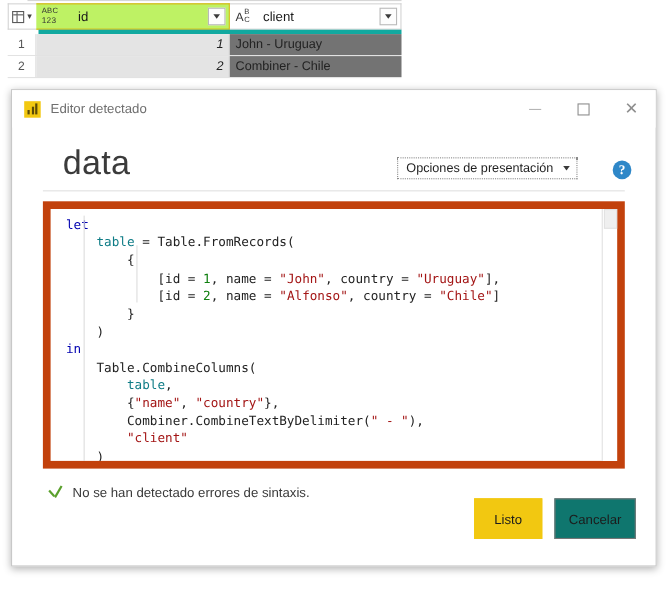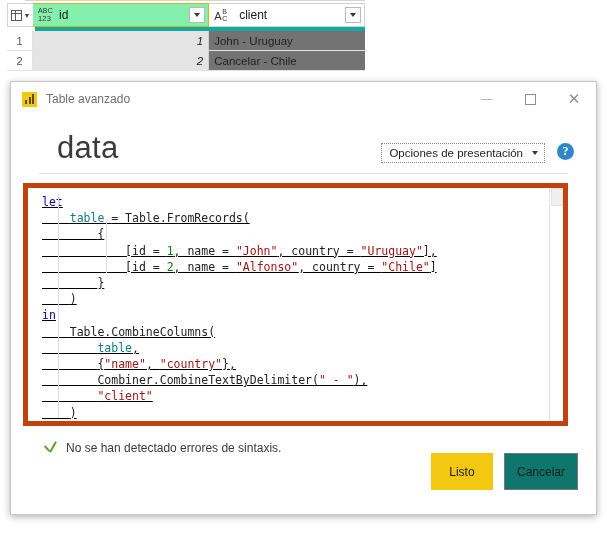--- a/index.html
+++ b/index.html
@@ -39,21 +39,21 @@
   .hdr-corner .tblglyph span:nth-child(4) { border-right: none; }
   .hdr-corner .tblglyph span:nth-child(3),
   .hdr-corner .tblglyph span:nth-child(4) { border-bottom: none; }
   .hdr-corner .caret { font-size: 7px; color: #444; line-height: 1; margin-left: 1px; }
 
   .hdr-cell {
     position: relative; display: flex; align-items: center;
     border: 1px solid #d4d4d4; border-left: none;
     padding-left: 5px; font-size: 12px; color: #1a1a1a;
   }
-  .hdr-cell.gold { width: 190px; background: #86efac; border-color: #d8b40f; }
+  .hdr-cell.gold { width: 190px; background: #bef264; border-color: #d8b40f; gap: 12px; }
   .hdr-cell.plain { width: 168px; background: #ffffff; }
   .typeicon {
     display: inline-flex; flex-direction: column; line-height: 1;
     font-family: "Liberation Sans", sans-serif; color: #333; margin-right: 6px;
   }
   .typeicon .l1 { font-size: 7px; letter-spacing: .2px; }
   .typeicon .l2 { font-size: 7.5px; letter-spacing: .2px; margin-top: 1px; }
   .typeicon-abc { position: relative; width: 20px; height: 14px; margin-right: 5px; color: #333; }
   .typeicon-abc .a { position: absolute; left: 0; top: 2px; font-size: 11px; }
   .typeicon-abc .b { position: absolute; left: 8px; top: 0px; font-size: 7px; }
@@ -115,41 +115,41 @@
     justify-content: center; color: #9b9b9b;
   }
   .wc .minline { width: 11px; height: 1px; background: #b5b5b5; }
   .wc .maxbox { width: 11px; height: 11px; border: 1px solid #8e8e8e; }
   .wc .xg { font-size: 15px; line-height: 1; color: #8e8e8e; font-family: "DejaVu Sans", sans-serif; }
 
   .dlg-headrow {
     display: flex; align-items: flex-end; padding: 16px 22px 10px 30px; margin-left: 16px;
   }
   .dlg-title { font-size: 31px; color: #3b3b3b; font-weight: 300; letter-spacing: .3px; line-height: 1; }
-  .headright { margin-left: auto; display: flex; align-items: flex-start; gap: 12px; }
+  .headright { margin-left: auto; display: flex; align-items: flex-end; gap: 32px; }
   .pres-dd {
     border: 1px dotted #8a8a8a; padding: 3px 6px 3px 7px;
     display: flex; align-items: center; gap: 9px;
     font-size: 11.5px; color: #1f1f1f; background: #ffffff;
   }
   .pres-dd .ddcaret {
     width: 0; height: 0; border-left: 3.5px solid transparent;
     border-right: 3.5px solid transparent; border-top: 4px solid #3a3a3a;
   }
   .helpicon {
     width: 17px; height: 17px; border-radius: 50%; background: #2e87c8;
     color: #ffffff; font-size: 12px; font-weight: bold; line-height: 17px;
     text-align: center; font-family: "Liberation Serif", serif;
   }
 
   .dlg-sep { height: 1px; background: #e0e0e0; margin: 0 28px; }
 
   .codewrap {
-    position: relative; margin: 9px 28px 0 12px; height: 243px;
-    border: 5px solid #c2410c; background: #ffffff; display: flex; text-decoration: underline;
+    position: relative; margin: 9px 28px 0 28px; height: 243px;
+    border: 7px solid #c2410c; background: #ffffff; display: flex;
   }
   .codeinner {
     flex: 1; padding: 6px 0 0 14px; overflow: hidden; position: relative;
   }
   .indent-guide {
     position: absolute; left: 30px; top: 6px; width: 1px; height: 224px;
     background: #dddddd;
   }
   .indent-guide2 {
     position: absolute; left: 78px; top: 33px; width: 1px; height: 52px;
@@ -243,34 +243,34 @@
 
   <div class="grid-rows" id="grid-body">
       <div class="grid-row">
         <div class="rownum">1</div>
         <div class="cell-id">1</div>
         <div class="cell-client">John - Uruguay</div>
       </div>
       <div class="grid-row">
         <div class="rownum">2</div>
         <div class="cell-id">2</div>
-        <div class="cell-client">Cancelar - Chile</div>
+        <div class="cell-client">Combiner - Chile</div>
       </div>
     </div>
 </div>
 
 <div id="dialog">
 
   <div class="titlebar">
     <span class="appicon">
         <i></i>
         <i></i>
         <i></i>
       </span>
-    <span class="titletext">Table avanzado</span>
+    <span class="titletext">Editor detectado</span>
     <span class="wincontrols">
       <span class="wc">
           <span class="minline"></span>
         </span>
       <span class="wc">
           <span class="maxbox"></span>
         </span>
       <span class="wc">
           <span class="xg">✕</span>
         </span>

